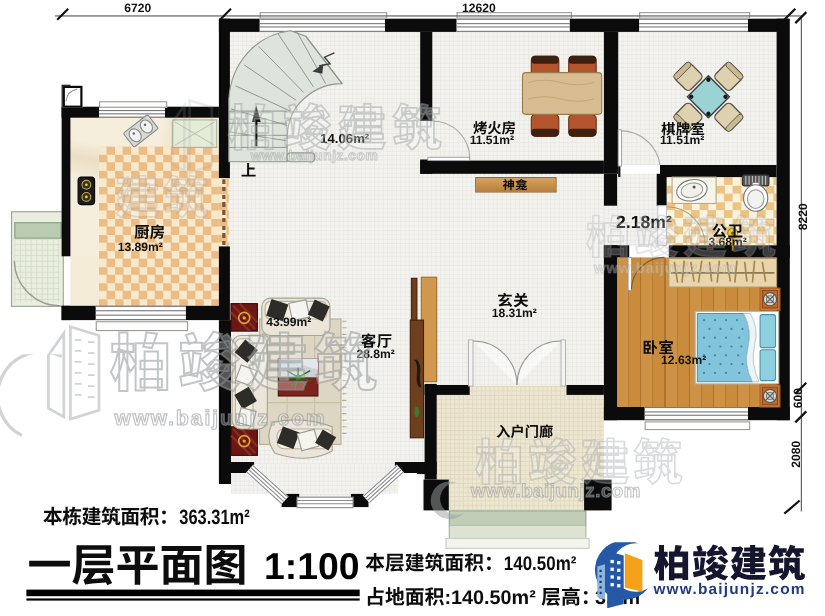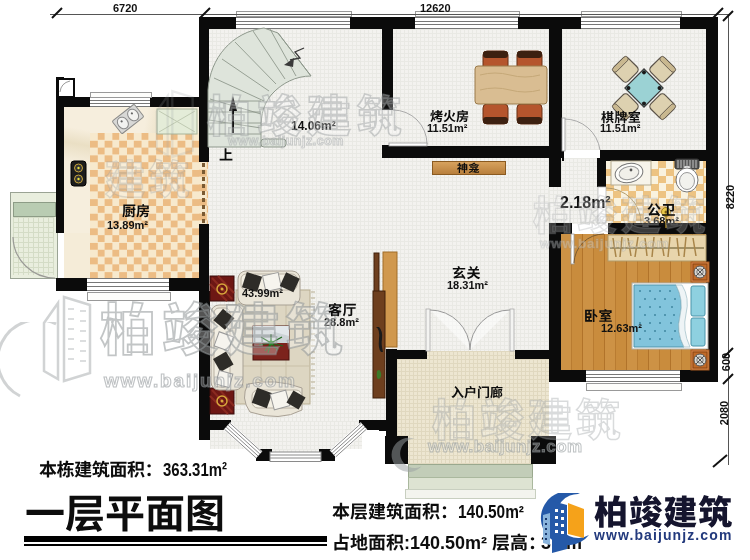--- a/index.html
+++ b/index.html
@@ -586,20 +586,21 @@
   <div class="abs" style="left:389px;top:434px;opacity:0.5;">
     <svg width="36" height="44" viewBox="0 0 42 48">
           <path d="M 30,4 A 20,20 0 1 0 38,36 A 17,17 0 1 1 30,4 Z" fill="#9aa0a2"></path>
         </svg>
   </div>
 
   <div class="abs wmt" style="left:428px;top:437px;font-size:17px;letter-spacing:0.5px;-webkit-text-stroke:1px rgba(150,156,158,0.6);">www.baijunjz.com</div>
 
 </div>
 
+<div class="abs" style="left:240px;top:496px;font-size:34px;font-weight:bold;color:#000;">1:100</div>
 
 <div class="abs" style="left:24px;top:536px;width:303px;height:6px;background:#000;"></div>
 
 <div class="abs" style="left:24px;top:544px;width:303px;height:2px;background:#000;"></div>
 
 <div class="abs" style="left:594px;top:527px;font-size:14px;font-weight:bold;color:#233a7d;letter-spacing:1.1px;">www.baijunjz.com</div>
 
 <div class="abs" style="left:50px;top:14px;width:678px;height:1px;background:#555;"></div>
 <div class="dim" style="left:113px;top:2px;">6720</div>
 <div class="dim" style="left:420px;top:2px;">12620</div>

